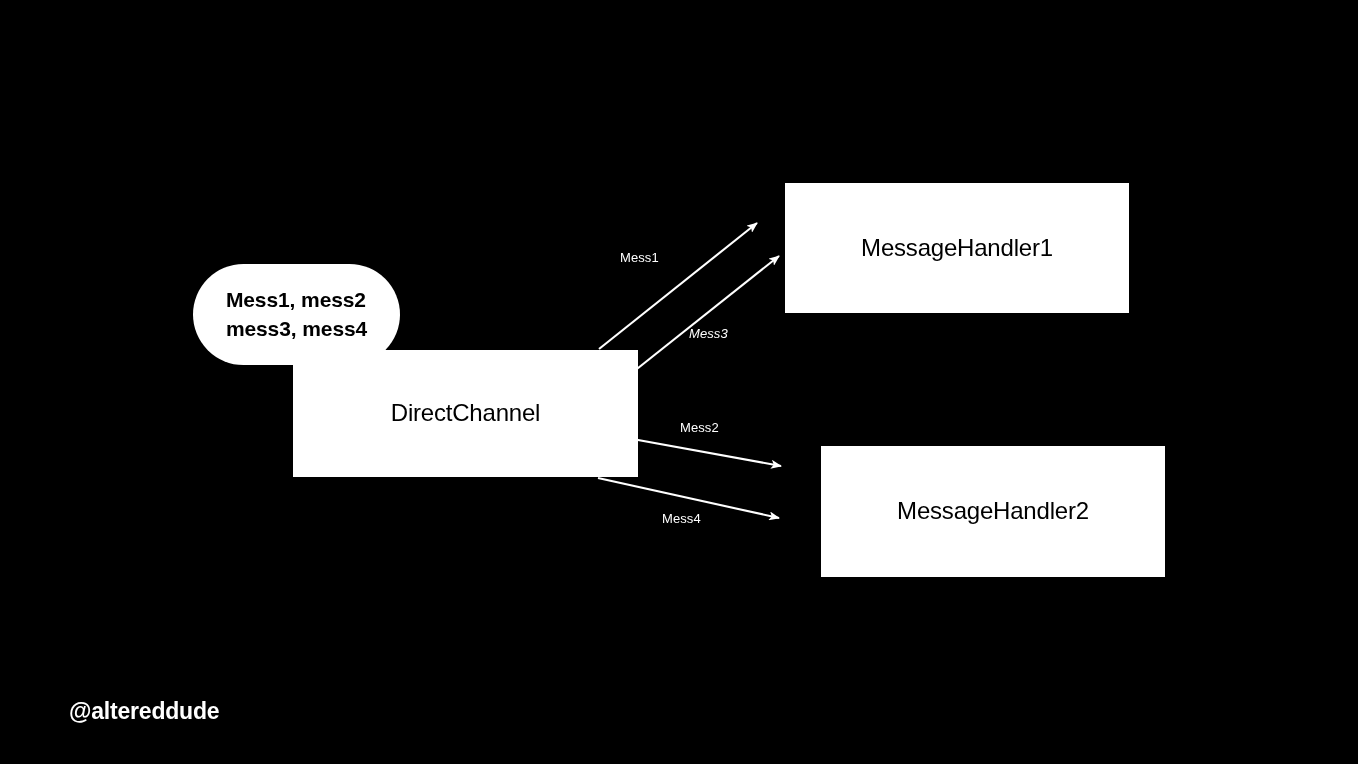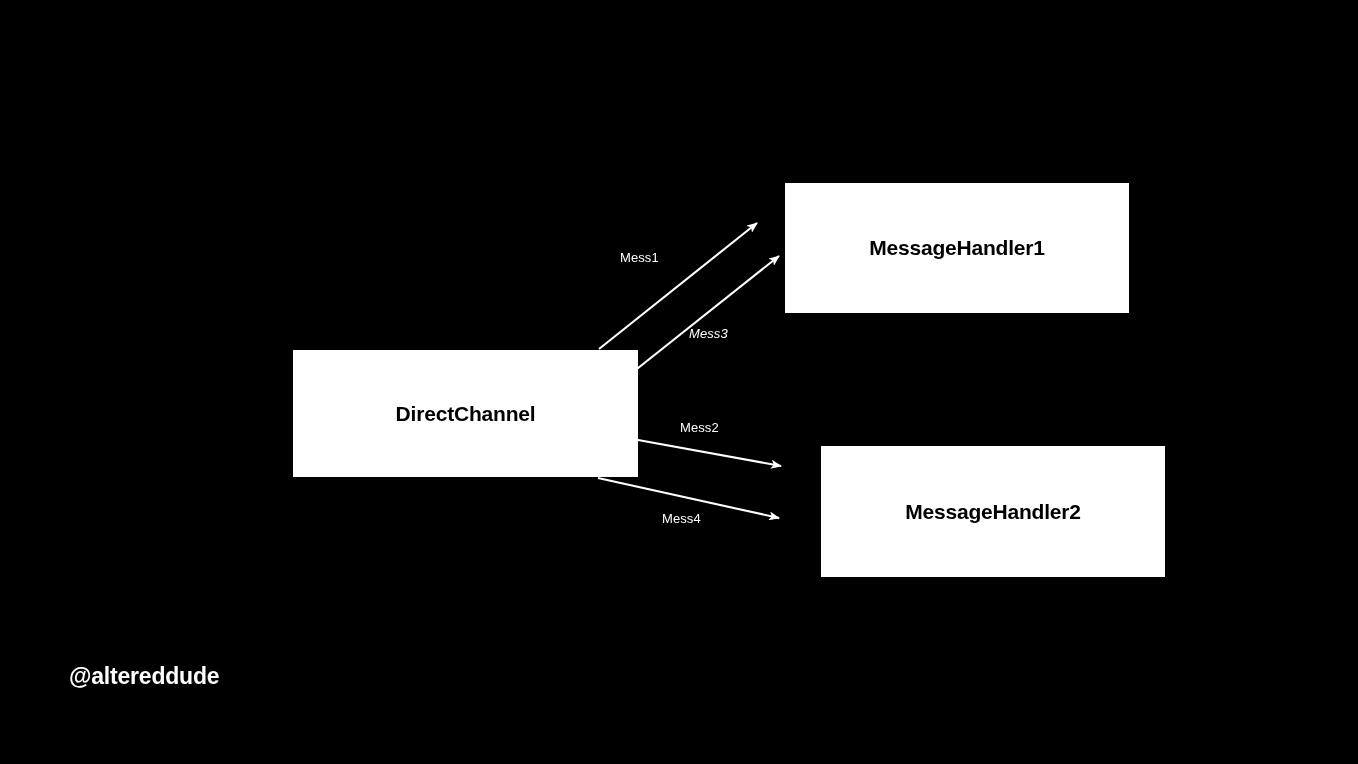--- a/index.html
+++ b/index.html
@@ -29,22 +29,22 @@
   .node {
     position: absolute;
     background: #ffffff;
     color: #000000;
     display: flex;
     align-items: center;
     justify-content: center;
     box-sizing: border-box;
   }
   .node-label {
-    font-size: 21px;
-    font-weight: bold;
+    font-size: 24px;
+    font-weight: normal;
     letter-spacing: -0.2px;
     line-height: 1.2;
     white-space: nowrap;
   }
 
   #node-direct-channel {
     left: 265px;
     top: 350px;
     width: 345px;
     height: 127px;
@@ -98,21 +98,21 @@
   }
   #edge-label-mess1 { left: 620px; top: 250px; }
   #edge-label-mess3 { left: 689px; top: 326px; font-style: italic; }
   #edge-label-mess2 { left: 672px; top: 420px; margin-left: 8px; }
   #edge-label-mess4 { left: 662px; top: 511px; }
 
   
   #watermark {
     position: absolute;
     left: 69px;
-    top: 663px;
+    top: 698px;
     color: #ffffff;
     font-size: 23px;
     font-weight: bold;
     letter-spacing: -0.2px;
     z-index: 5;
   }
 </style>
 </head>
 <body>
 
@@ -127,20 +127,24 @@
 
     <line x1="599" y1="349" x2="757" y2="223" stroke="#ffffff" stroke-width="2.1" marker-end="url(#arrowhead)"></line>
 
     <line x1="618" y1="384" x2="779" y2="256" stroke="#ffffff" stroke-width="2.1" marker-end="url(#arrowhead)"></line>
 
     <line x1="616" y1="436" x2="781" y2="466" stroke="#ffffff" stroke-width="2.1" marker-end="url(#arrowhead)"></line>
 
     <line x1="598" y1="478" x2="779" y2="518" stroke="#ffffff" stroke-width="2.1" marker-end="url(#arrowhead)"></line>
   </svg>
 
+  <div class="node" id="node-message-bubble">
+    <span class="bubble-text">Mess1, mess2
+mess3, mess4</span>
+  </div>
 
   <div class="node" id="node-direct-channel">
     <span class="node-label">DirectChannel</span>
   </div>
 
   <div class="node" id="node-handler-1">
     <span class="node-label">MessageHandler1</span>
   </div>
 
   <div class="node" id="node-handler-2">

